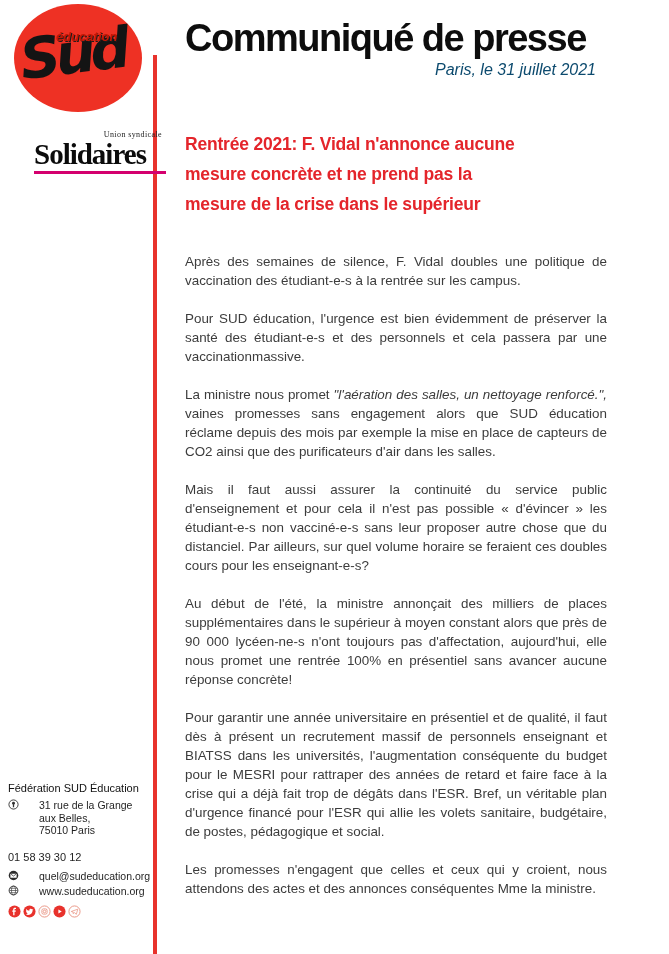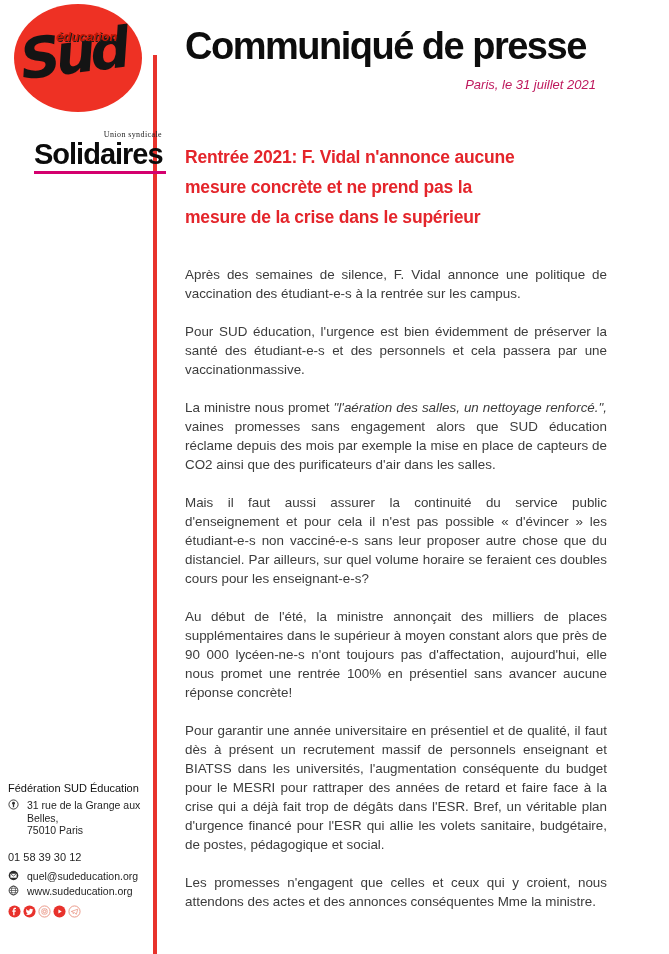--- a/index.html
+++ b/index.html
@@ -20,38 +20,38 @@
     background:#ee3124;border-radius:50%;overflow:hidden;}
   .sud-word{position:absolute;left:6px;top:22px;font-family:"DejaVu Sans", sans-serif;
     font-size:56px;font-weight:bold;font-style:italic;color:#141414;
     letter-spacing:-5px;transform:rotate(-7deg);line-height:1;}
   .sud-sub{position:absolute;left:42px;top:25px;font-size:13px;font-weight:bold;font-style:italic;
     color:#c41604;text-shadow:1px 1px 0 #1c1c1c;letter-spacing:0px;}
 
   .solidaires{position:absolute;left:6px;top:130px;width:140px;margin-left:28px;}
   .soli-union{font-family:"Liberation Serif", serif;font-size:8px;color:#222;
     text-align:right;padding-right:12px;letter-spacing:.4px;line-height:9px;}
-  .soli-name{font-family:Liberation Sans, sans-serif;font-weight:bold;font-size:29px;
+  .soli-name{font-family:Liberation Serif, serif;font-weight:bold;font-size:29px;
     color:#0b0b0b;letter-spacing:-1px;line-height:30px;}
   .soli-bar{height:3px;background:#d4006e;width:132px;margin-top:2px;}
 
   .contact{position:absolute;left:8px;top:782px;width:140px;color:#1f1f1f;}
   .contact .org{font-weight:normal;font-size:11px;margin-bottom:5px;color:#111;}
-  .c-row{display:flex;align-items:flex-start;gap:8px;font-size:10.5px;line-height:12.5px;margin-bottom:2px;}
+  .c-row{display:flex;align-items:flex-start;gap:20px;font-size:10.5px;line-height:12.5px;margin-bottom:2px;}
   .c-row .ic{flex:0 0 11px;margin-top:0px;}
   .phone{font-size:11px;margin:14px 0 7px 0;}
   .socials{display:flex;gap:2px;margin-top:5px;}
   .soc{width:13px;height:13px;display:inline-block;}
 
   
-  .main{position:absolute;left:185px;top:8px;width:423px;}
+  .main{position:absolute;left:185px;top:0;width:423px;}
   .doc-title{font-size:38px;font-weight:bold;color:#0d0d0d;letter-spacing:-1.5px;
     margin-top:16px;line-height:44px;}
-  .dateline{text-align:right;font-style:italic;font-size:13px;color:#be185d;
-    margin-top:9px;padding-right:12px;}
+  .dateline{text-align:right;font-style:italic;font-size:16px;color:#0c4a6e;
+    margin-top:1px;padding-right:12px;}
   .headline{color:#e4252b;font-weight:bold;font-size:17.5px;line-height:30px;
     margin-top:50px;letter-spacing:-0.2px;}
   .body-text{margin-top:33px;font-size:13.4px;line-height:19px;color:#3c3c3c;
     text-align:justify;padding-right:1px;}
   .para{margin:0 0 19px 0;}
   .it{font-style:italic;}
 </style>
 </head>
 <body>
 
@@ -150,21 +150,21 @@
     </div>
   </div>
 
   <div class="main">
     <div class="doc-title">Communiqué de presse</div>
     <div class="dateline">Paris, le 31 juillet 2021</div>
 
     <h2 class="headline" style="margin:50px 0 0 0;">Rentrée 2021: F. Vidal n'annonce aucune<br>mesure concrète et ne prend pas la<br>mesure de la crise dans le supérieur</h2>
 
     <div class="body-text">
-        <p class="para"><span>Après des semaines de silence, F. Vidal annonce une politique de vaccination des étudiant-e-s à la rentrée sur les campus.</span></p>
+        <p class="para"><span>Après des semaines de silence, F. Vidal doubles une politique de vaccination des étudiant-e-s à la rentrée sur les campus.</span></p>
         <p class="para"><span>Pour SUD éducation, l'urgence est bien évidemment de préserver la santé des étudiant-e-s et des personnels et cela passera par une vaccinationmassive.</span></p>
         <p class="para"><span>La ministre nous promet </span><span class="it">"l'aération des salles, un nettoyage renforcé.",</span><span> vaines promesses sans engagement alors que SUD éducation réclame depuis des mois par exemple la mise en place de capteurs de CO2 ainsi que des purificateurs d'air dans les salles.</span></p>
         <p class="para"><span>Mais il faut aussi assurer la continuité du service public d'enseignement et pour cela il n'est pas possible « d'évincer » les étudiant-e-s non vacciné-e-s sans leur proposer autre chose que du distanciel. Par ailleurs, sur quel volume horaire se feraient ces doubles cours pour les enseignant-e-s?</span></p>
         <p class="para"><span>Au début de l'été, la ministre annonçait des milliers de places supplémentaires dans le supérieur à moyen constant alors que près de 90 000 lycéen-ne-s n'ont toujours pas d'affectation, aujourd'hui, elle nous promet une rentrée 100% en présentiel sans avancer aucune réponse concrète!</span></p>
         <p class="para"><span>Pour garantir une année universitaire en présentiel et de qualité, il faut dès à présent un recrutement massif de personnels enseignant et BIATSS dans les universités, l'augmentation conséquente du budget pour le MESRI pour rattraper des années de retard et faire face à la crise qui a déjà fait trop de dégâts dans l'ESR. Bref, un véritable plan d'urgence financé pour l'ESR qui allie les volets sanitaire, budgétaire, de postes, pédagogique et social.</span></p>
         <p class="para"><span>Les promesses n'engagent que celles et ceux qui y croient, nous attendons des actes et des annonces conséquentes Mme la ministre.</span></p>
       </div>
   </div>
 
 </div>

